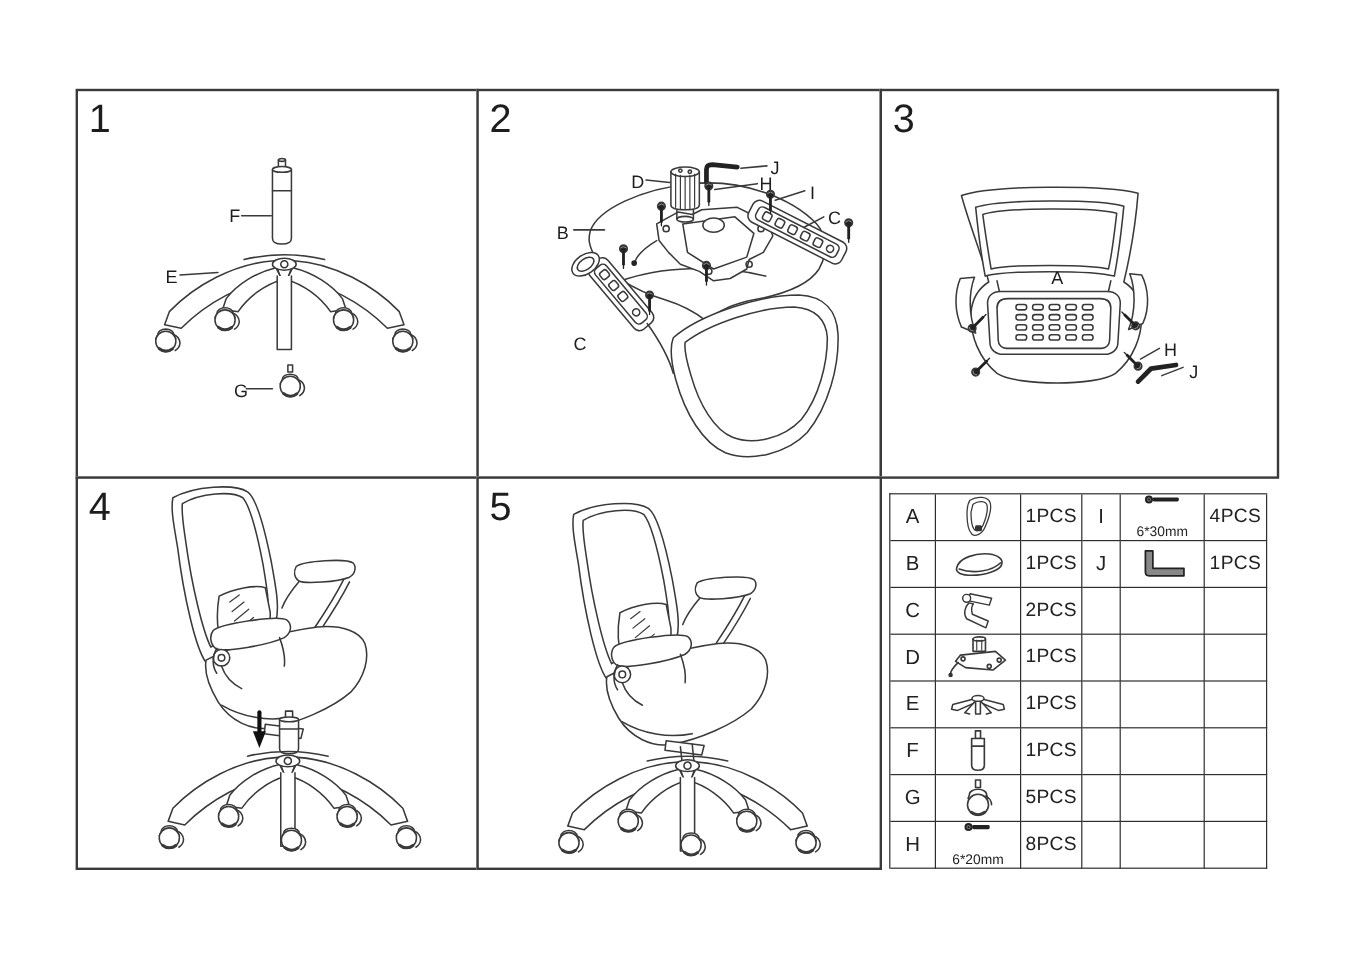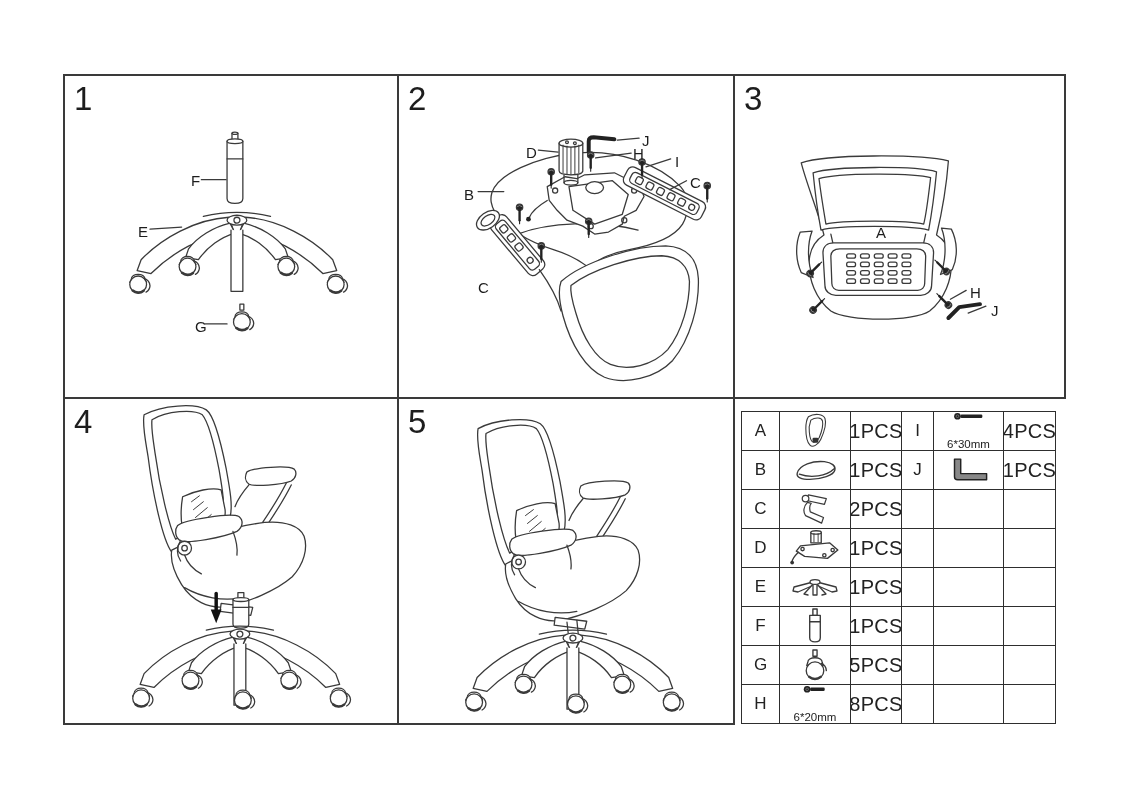--- a/index.html
+++ b/index.html
@@ -22,21 +22,21 @@
     display:grid;grid-template-columns:38px 71px 51px 32px 70px 52px;
     grid-auto-rows:39px;border-top:1.5px solid #2e2e2e;border-left:1.5px solid #2e2e2e;
     background:#fff;
   }
   .cell{
     border-right:1.5px solid #2e2e2e;border-bottom:1.5px solid #2e2e2e;
     display:flex;align-items:center;justify-content:center;flex-direction:column;
     box-sizing:border-box;overflow:hidden;
   }
   .cell.letter{font-size:17px;}
-  .cell.qty{font-size:20px;letter-spacing:.3px;}
+  .cell.qty{font-size:16px;letter-spacing:.3px;}
   .cell .sz{font-size:11.5px;line-height:1;margin-top:18px;}
   .lineart{stroke:#3a3a3a;fill:none;stroke-width:1.3;stroke-linecap:round;stroke-linejoin:round;}
 </style>
 </head>
 <body>
 
 <svg width="0" height="0" style="position:absolute" aria-hidden="true">
   <defs>
     <g id="caster" class="lineart">
       <path d="M-7,-4 C-7,-11 7,-11 7,-4 L8.5,-1 L-8.5,-1 Z" fill="#fff"></path>

